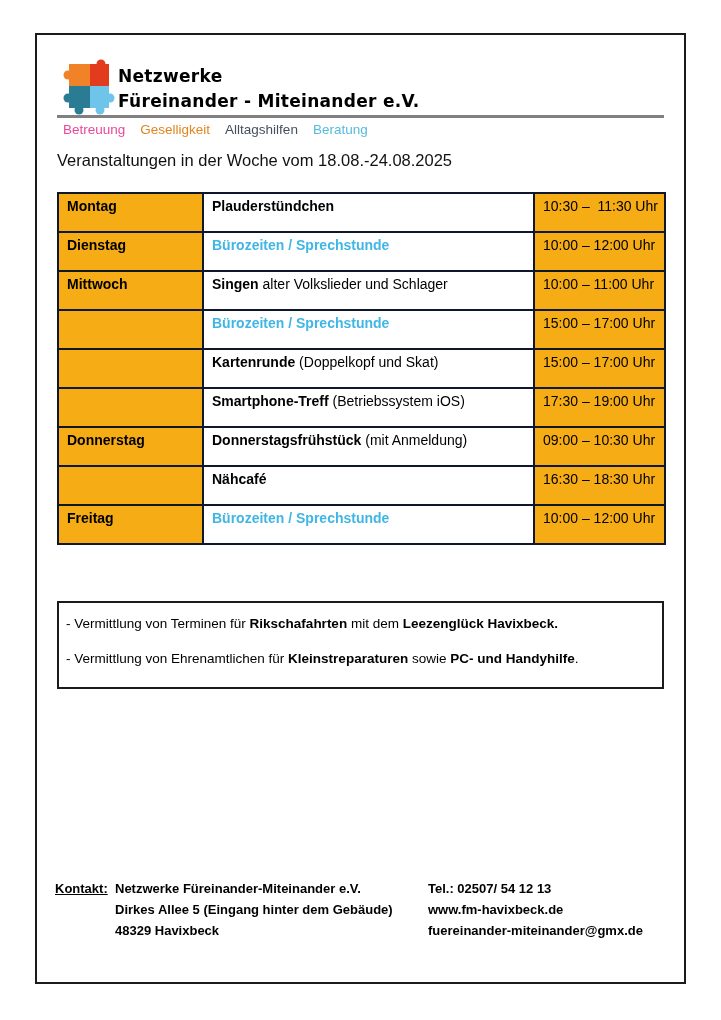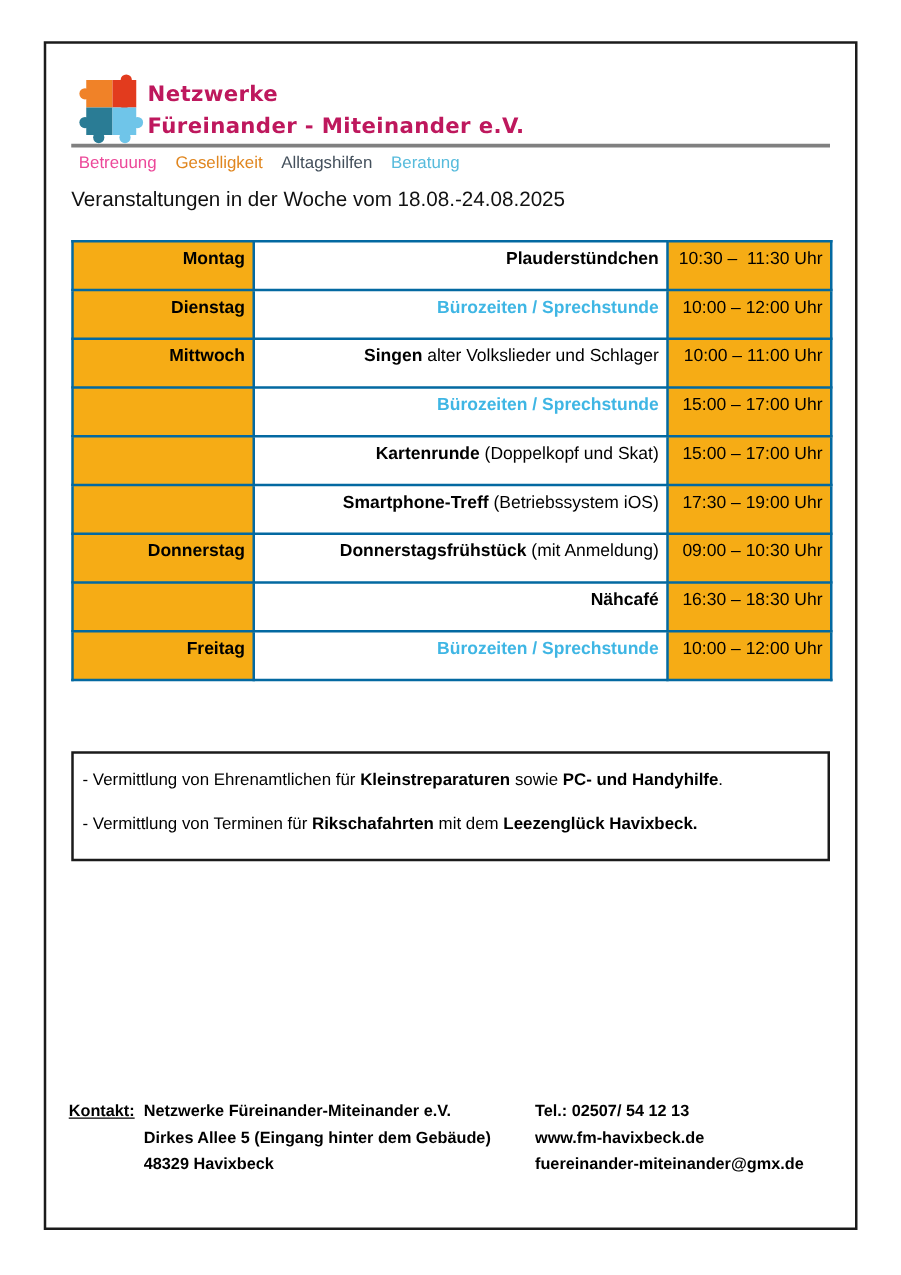--- a/index.html
+++ b/index.html
@@ -20,21 +20,21 @@
   
   .logo { position: absolute; left: 24px; top: 22px; width: 54px; height: 62px; }
   .lp-o { fill: var(--logo_orange); }
   .lp-r { fill: var(--logo_red); }
   .lp-t { fill: var(--logo_teal); }
   .lp-b { fill: var(--logo_lightblue); }
   .org-name {
     position: absolute; left: 81px; top: 29px;
     font-family: "DejaVu Sans", sans-serif;
     font-weight: bold; font-size: 17px; line-height: 25px;
-    letter-spacing: 0.3px; color: #be185d;
+    letter-spacing: 0.3px; color: #000000;
   }
   .divider {
     position: absolute; left: 20px; top: 80px;
     width: 607px; height: 3px;
     background: var(--divider_gray);
   }
   .menu {
     position: absolute; left: 26px; top: 87px;
     display: flex; gap: 15px;
     font-size: 13.5px; font-weight: 500;
@@ -48,25 +48,24 @@
 
   
   .schedule-table {
     position: absolute; left: 20px; top: 157px;
     width: 607px;
     border-collapse: collapse;
     table-layout: fixed;
     font-size: 14px;
   }
   .schedule-table td {
-    border: 2px solid #0369a1;
+    border: 2px solid #0f172a;
     vertical-align: top;
     height: 39px;
     padding: 4px 6px 4px 8px;
-    text-align: right;
   }
   td.day  { background: var(--table_orange); font-weight: bold; }
   td.event{ background: #fff; margin-left: 28px; }
   td.time { background: var(--table_orange); white-space: pre; }
   .ev-b { font-weight: bold; }
   .ev-r { font-weight: normal; }
   .blue { color: var(--accent_blue); }
 
   
   .info-box {
@@ -173,22 +172,22 @@
         </tr>
         <tr>
           <td class="day">Freitag</td>
           <td class="event"><span class="ev-b blue">Bürozeiten / Sprechstunde</span><span class="ev-r"></span></td>
           <td class="time">10:00 – 12:00 Uhr</td>
         </tr>
       </tbody>
     </table>
 
     <div class="info-box">
+      <div class="info-line"><span>- Vermittlung von Terminen für </span><b>Rikschafahrten</b><span> mit dem </span><b>Leezenglück Havixbeck.</b><span></span></div>
       <div class="info-line"><span>- Vermittlung von Ehrenamtlichen für </span><b>Kleinstreparaturen</b><span> sowie </span><b>PC- und Handyhilfe</b><span>.</span></div>
-      <div class="info-line"><span>- Vermittlung von Terminen für </span><b>Rikschafahrten</b><span> mit dem </span><b>Leezenglück Havixbeck.</b><span></span></div>
     </div>
 
     <div class="contact">
       <span class="contact-label">Kontakt:</span>
       <div class="contact-address">
         <div>Netzwerke Füreinander-Miteinander e.V.</div>
         <div>Dirkes Allee 5 (Eingang hinter dem Gebäude)</div>
         <div>48329 Havixbeck</div>
       </div>
       <div class="contact-details">

